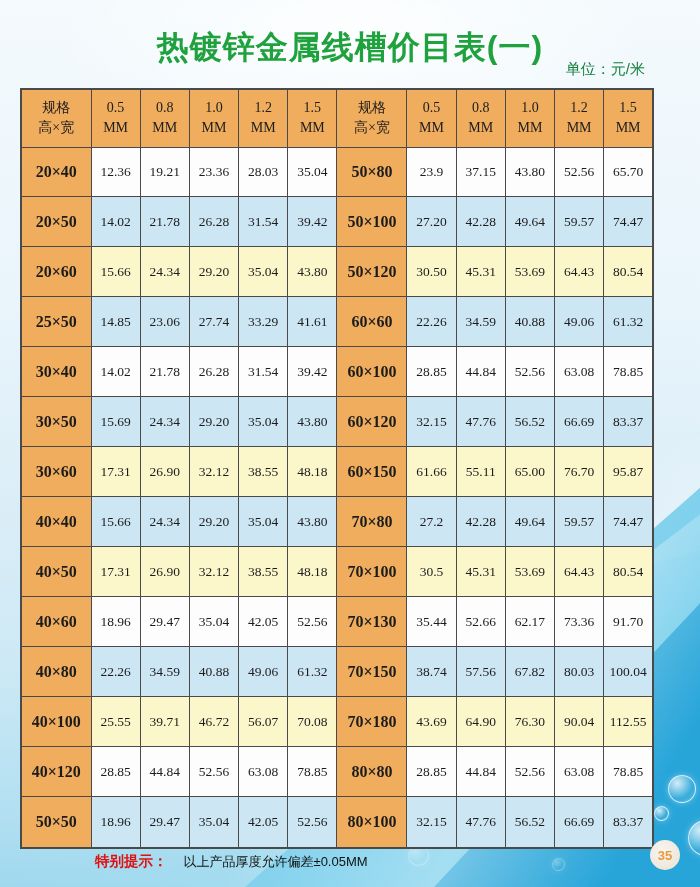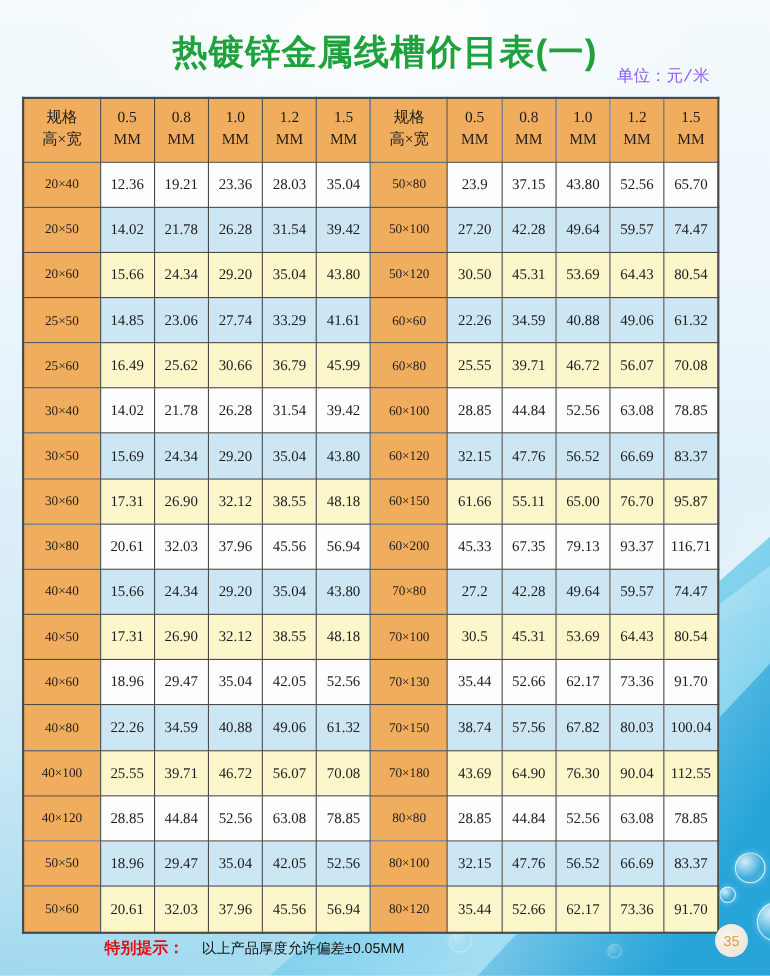--- a/index.html
+++ b/index.html
@@ -48,22 +48,22 @@
   .bubble.faint{opacity:0.4;}
   .page-title{
     position:absolute;top:22px;left:0;right:0;margin:4px;
     text-align:center;
     font-family:"Liberation Sans","DejaVu Sans",sans-serif;
     font-weight:bold;font-size:32px;letter-spacing:1px;
     color:var(--accent-green);
   }
   .unit-label{
     position:absolute;top:60px;right:55px;
-    font-family:Liberation Mono, monospace;
-    font-size:15px;color:#8b5cf6;
+    font-family:Liberation Sans, sans-serif;
+    font-size:15px;color:#15803d;
   }
   table.price{
     position:absolute;top:88px;left:20px;
     width:634px;height:761px;
     border-collapse:collapse;table-layout:fixed;
     background:var(--row-white);
     border:2px solid var(--border-dark);
   }
   table.price col.c-spec{width:70px;}
   table.price th, table.price td{
@@ -72,41 +72,41 @@
     padding:0;color:#1c1c1c;
     overflow:hidden;white-space:nowrap;
   }
   table.price thead tr{height:58px;}
   table.price th{
     background:var(--header-orange);
     font-weight:normal;font-size:14px;line-height:1.45;
   }
   table.price td.spec{
     background:var(--header-orange);
-    font-weight:normal;font-size:12px;
+    font-weight:bold;font-size:16px;
   }
   table.price td.val{font-size:13.5px;}
   tr.r0 td.val{background:var(--row-white);}
   tr.r1 td.val{background:var(--row-blue);}
   tr.r2 td.val{background:var(--row-yellow);}
   .note{
     position:absolute;top:852px;left:95px;
     font-family:"Liberation Sans","DejaVu Sans",sans-serif;
     font-size:13px;color:#111;white-space:nowrap;
   }
   .note .note-label{
     color:var(--note-red);font-weight:bold;font-size:14.5px;margin-right:16px;
   }
   .page-badge{
     position:absolute;top:840px;left:650px;
     width:30px;height:30px;border-radius:50%;
     background:radial-gradient(circle at 40% 35%, #f8f5ee, #e9e2d2);
     color:var(--badge-orange);
     font-family:"Liberation Sans","DejaVu Sans",sans-serif;
-    font-weight:normal;font-size:13px;
+    font-weight:bold;font-size:13px;
     display:flex;align-items:center;justify-content:center;
   }
 </style>
 </head>
 <body>
 
 <div class="decor">
   <div class="wedge wedge-light"></div>
   <div class="wedge wedge-mid"></div>
   <div class="wedge wedge-dark"></div>
@@ -241,34 +241,20 @@
         <td class="val">27.74</td>
         <td class="val">33.29</td>
         <td class="val">41.61</td>
         <td class="spec">60×60</td>
         <td class="val">22.26</td>
         <td class="val">34.59</td>
         <td class="val">40.88</td>
         <td class="val">49.06</td>
         <td class="val">61.32</td>
       </tr>
-      <tr class="r2">
-        <td class="spec">25×60</td>
-        <td class="val">16.49</td>
-        <td class="val">25.62</td>
-        <td class="val">30.66</td>
-        <td class="val">36.79</td>
-        <td class="val">45.99</td>
-        <td class="spec">60×80</td>
-        <td class="val">25.55</td>
-        <td class="val">39.71</td>
-        <td class="val">46.72</td>
-        <td class="val">56.07</td>
-        <td class="val">70.08</td>
-      </tr>
       <tr class="r0">
         <td class="spec">30×40</td>
         <td class="val">14.02</td>
         <td class="val">21.78</td>
         <td class="val">26.28</td>
         <td class="val">31.54</td>
         <td class="val">39.42</td>
         <td class="spec">60×100</td>
         <td class="val">28.85</td>
         <td class="val">44.84</td>
@@ -297,34 +283,20 @@
         <td class="val">32.12</td>
         <td class="val">38.55</td>
         <td class="val">48.18</td>
         <td class="spec">60×150</td>
         <td class="val">61.66</td>
         <td class="val">55.11</td>
         <td class="val">65.00</td>
         <td class="val">76.70</td>
         <td class="val">95.87</td>
       </tr>
-      <tr class="r0">
-        <td class="spec">30×80</td>
-        <td class="val">20.61</td>
-        <td class="val">32.03</td>
-        <td class="val">37.96</td>
-        <td class="val">45.56</td>
-        <td class="val">56.94</td>
-        <td class="spec">60×200</td>
-        <td class="val">45.33</td>
-        <td class="val">67.35</td>
-        <td class="val">79.13</td>
-        <td class="val">93.37</td>
-        <td class="val">116.71</td>
-      </tr>
       <tr class="r1">
         <td class="spec">40×40</td>
         <td class="val">15.66</td>
         <td class="val">24.34</td>
         <td class="val">29.20</td>
         <td class="val">35.04</td>
         <td class="val">43.80</td>
         <td class="spec">70×80</td>
         <td class="val">27.2</td>
         <td class="val">42.28</td>
@@ -409,34 +381,20 @@
         <td class="val">35.04</td>
         <td class="val">42.05</td>
         <td class="val">52.56</td>
         <td class="spec">80×100</td>
         <td class="val">32.15</td>
         <td class="val">47.76</td>
         <td class="val">56.52</td>
         <td class="val">66.69</td>
         <td class="val">83.37</td>
       </tr>
-      <tr class="r2">
-        <td class="spec">50×60</td>
-        <td class="val">20.61</td>
-        <td class="val">32.03</td>
-        <td class="val">37.96</td>
-        <td class="val">45.56</td>
-        <td class="val">56.94</td>
-        <td class="spec">80×120</td>
-        <td class="val">35.44</td>
-        <td class="val">52.66</td>
-        <td class="val">62.17</td>
-        <td class="val">73.36</td>
-        <td class="val">91.70</td>
-      </tr>
     </tbody>
 </table>
 
 <div class="note">
   <span class="note-label">特别提示：</span><span>以上产品厚度允许偏差±0.05MM</span>
 </div>
 
 <div class="page-badge">35</div>
 
 </body></html>

